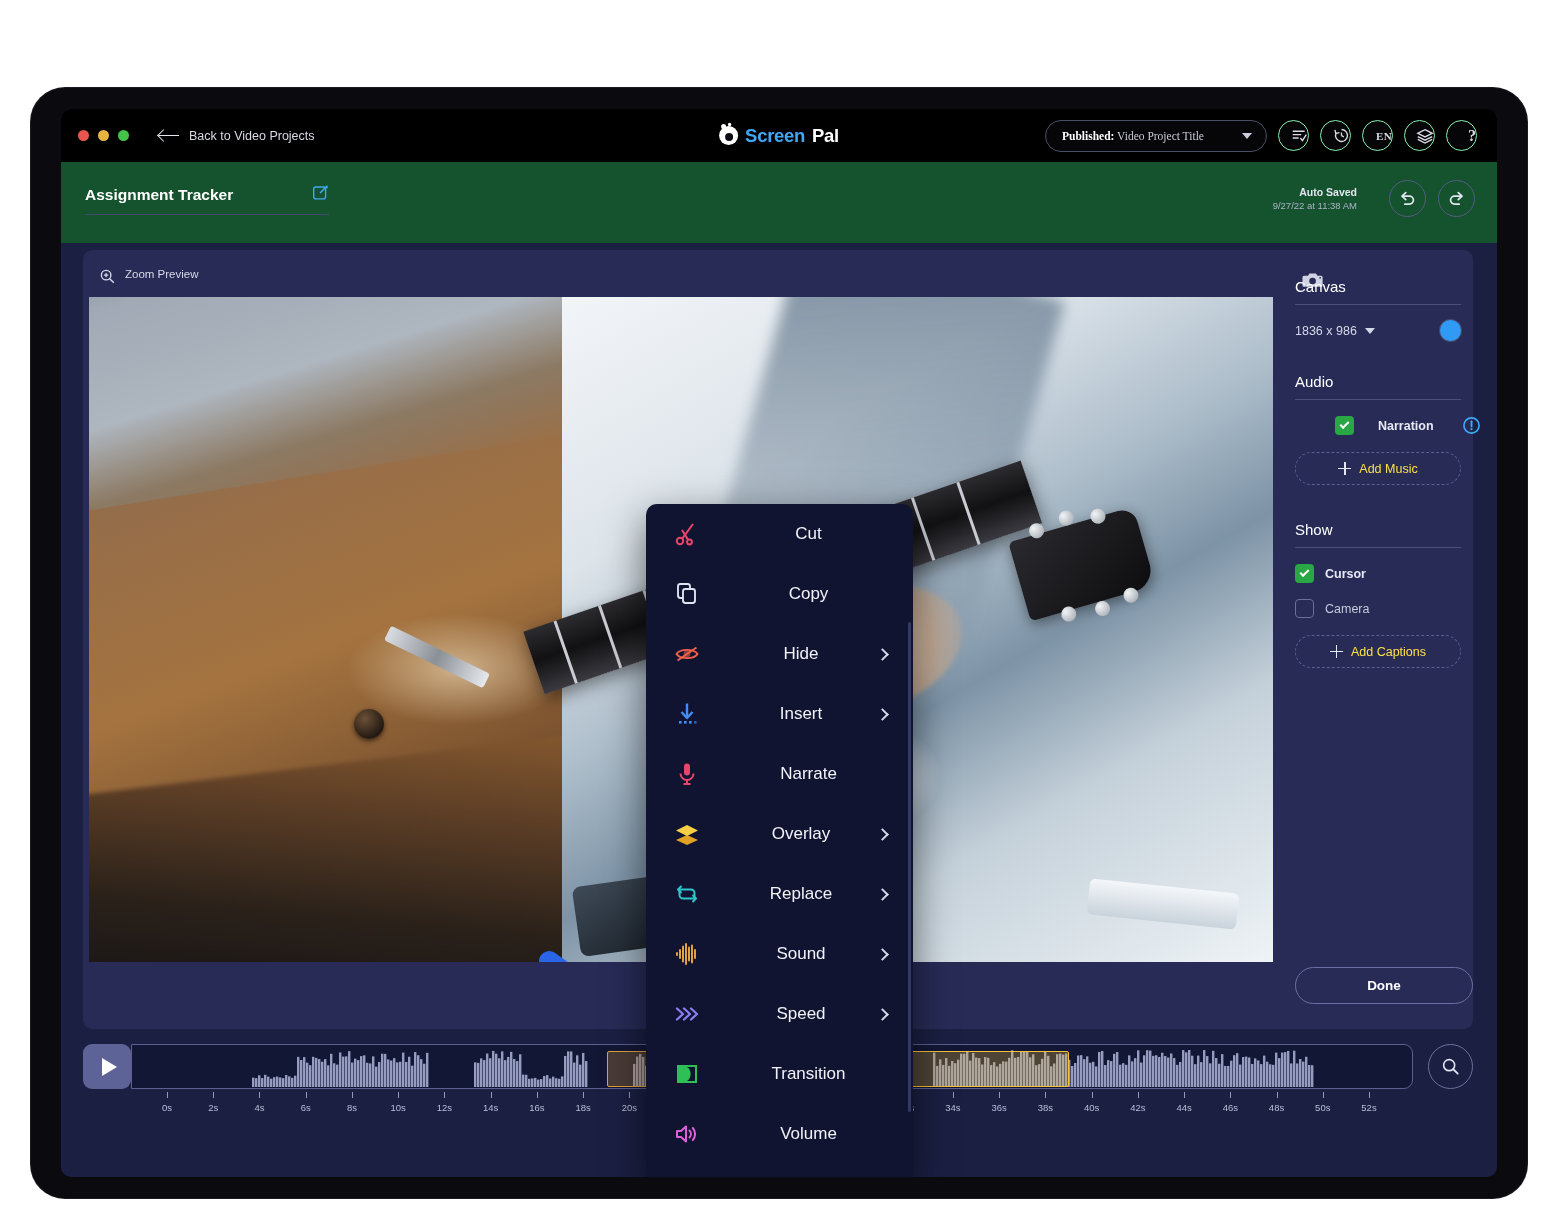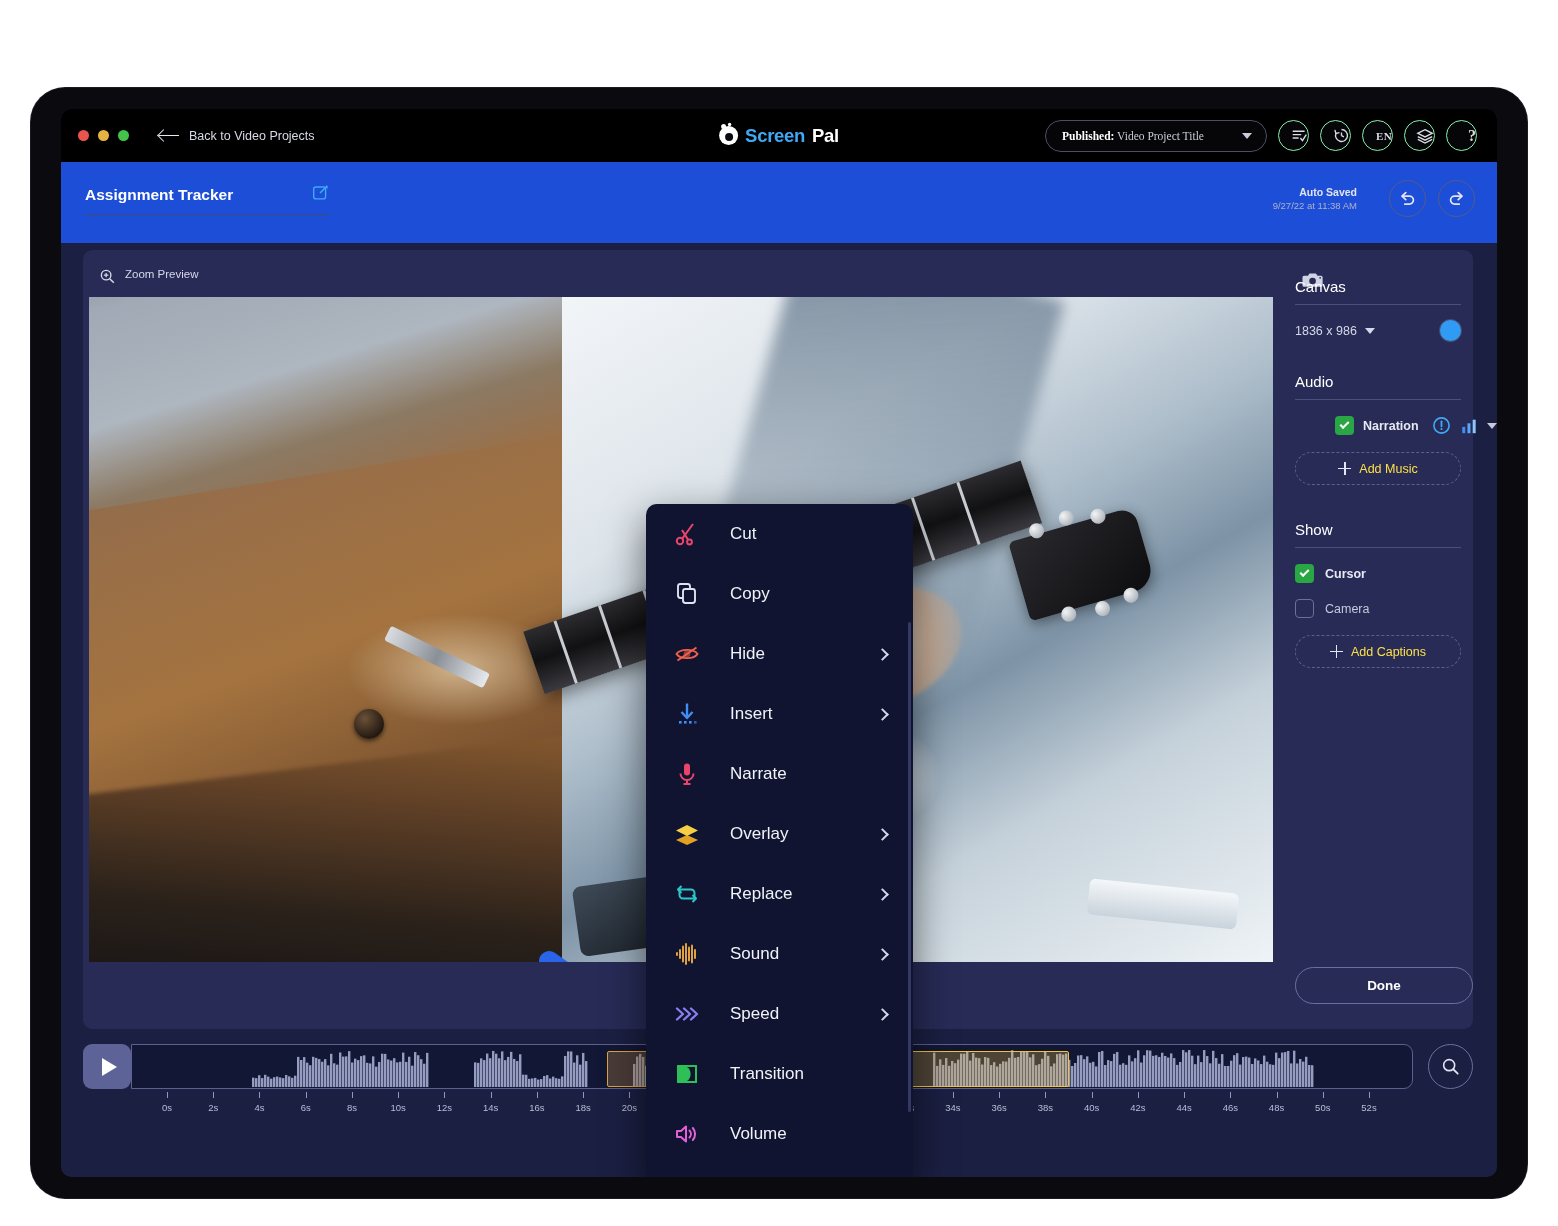--- a/index.html
+++ b/index.html
@@ -106,21 +106,21 @@
     display: flex; align-items: center; justify-content: flex-end;
     cursor: pointer; color: #d9dbe6;
   }
   .circ-btn .lang { font-size: 11px; font-weight: bold; letter-spacing: 0.3px; }
   .circ-btn .qm { font-size: 16px; font-weight: bold; }
 
   
   #title-row {
     position: absolute; left: 0; top: 53px;
     width: 1436px; height: 81px;
-    background: #1d4ed8;
+    background: #14532d;
   }
   #proj-title-wrap {
     position: absolute; left: 24px; top: 22px;
     width: 244px; border-bottom: 1px solid #454a74;
     padding-bottom: 9px;
     display: flex; align-items: center; justify-content: space-between;
   }
   #proj-title { color: #ffffff; font-size: 15.5px; font-weight: bold; }
   #edit-icon { cursor: pointer; display:block; }
 
@@ -216,21 +216,21 @@
     width: 267px; height: 682px;
     background: #101431; border-radius: 11px;
     box-shadow: 0 14px 40px rgba(0,0,0,.55);
     z-index: 50; overflow: hidden;
   }
   .mi {
     height: 60px; display: flex; align-items: center;
     padding: 0 20px 0 28px; cursor: pointer; position: relative;
   }
   .mi .ico { width: 38px; display: flex; align-items: center; }
-  .mi .lbl { color: #f1f2f8; font-size: 17px; margin-left: 18px; flex: 1; }
+  .mi .lbl { color: #f1f2f8; font-size: 17px; margin-left: 12px; flex: 1; text-align: center; }
   .mi .chev {
     width: 9px; height: 9px;
     border-top: 2px solid #d3d6e4; border-right: 2px solid #d3d6e4;
     transform: rotate(45deg); margin-right: 6px;
   }
   #ctx-scroll {
     position: absolute; right: 2px; top: 118px;
     width: 3px; height: 490px; border-radius: 2px;
     background: #333a62;
   }
@@ -285,21 +285,21 @@
     color: #fde047; font-size: 12.5px; cursor: pointer;
   }
   .plus {
     position: relative; width: 13px; height: 13px; flex: 0 0 auto;
   }
   .plus::before, .plus::after {
     content:""; position:absolute; background:#e4e7f2;
   }
   .plus::before { left:0; top:5.6px; width:13px; height:1.8px; }
   .plus::after { left:5.6px; top:0; width:1.8px; height:13px; }
-  #narration-row { display: flex; align-items: center; gap: 9px; margin: 16px 12px 0 12px; padding-left: 40px; }
+  #narration-row { display: flex; align-items: center; gap: 24px; margin: 16px 12px 0 12px; padding-left: 40px; }
   #done-btn {
     position: absolute; left: 12px; bottom: 18px; width: 178px; height: 37px;
     border: 1px solid #6a6fa0; border-radius: 19px;
     display: flex; align-items: center; justify-content: center;
     color: #ffffff; font-size: 13.5px; font-weight: bold; cursor: pointer;
   }
 
   
   #timeline {
     position: absolute; left: 22px; top: 930px;

